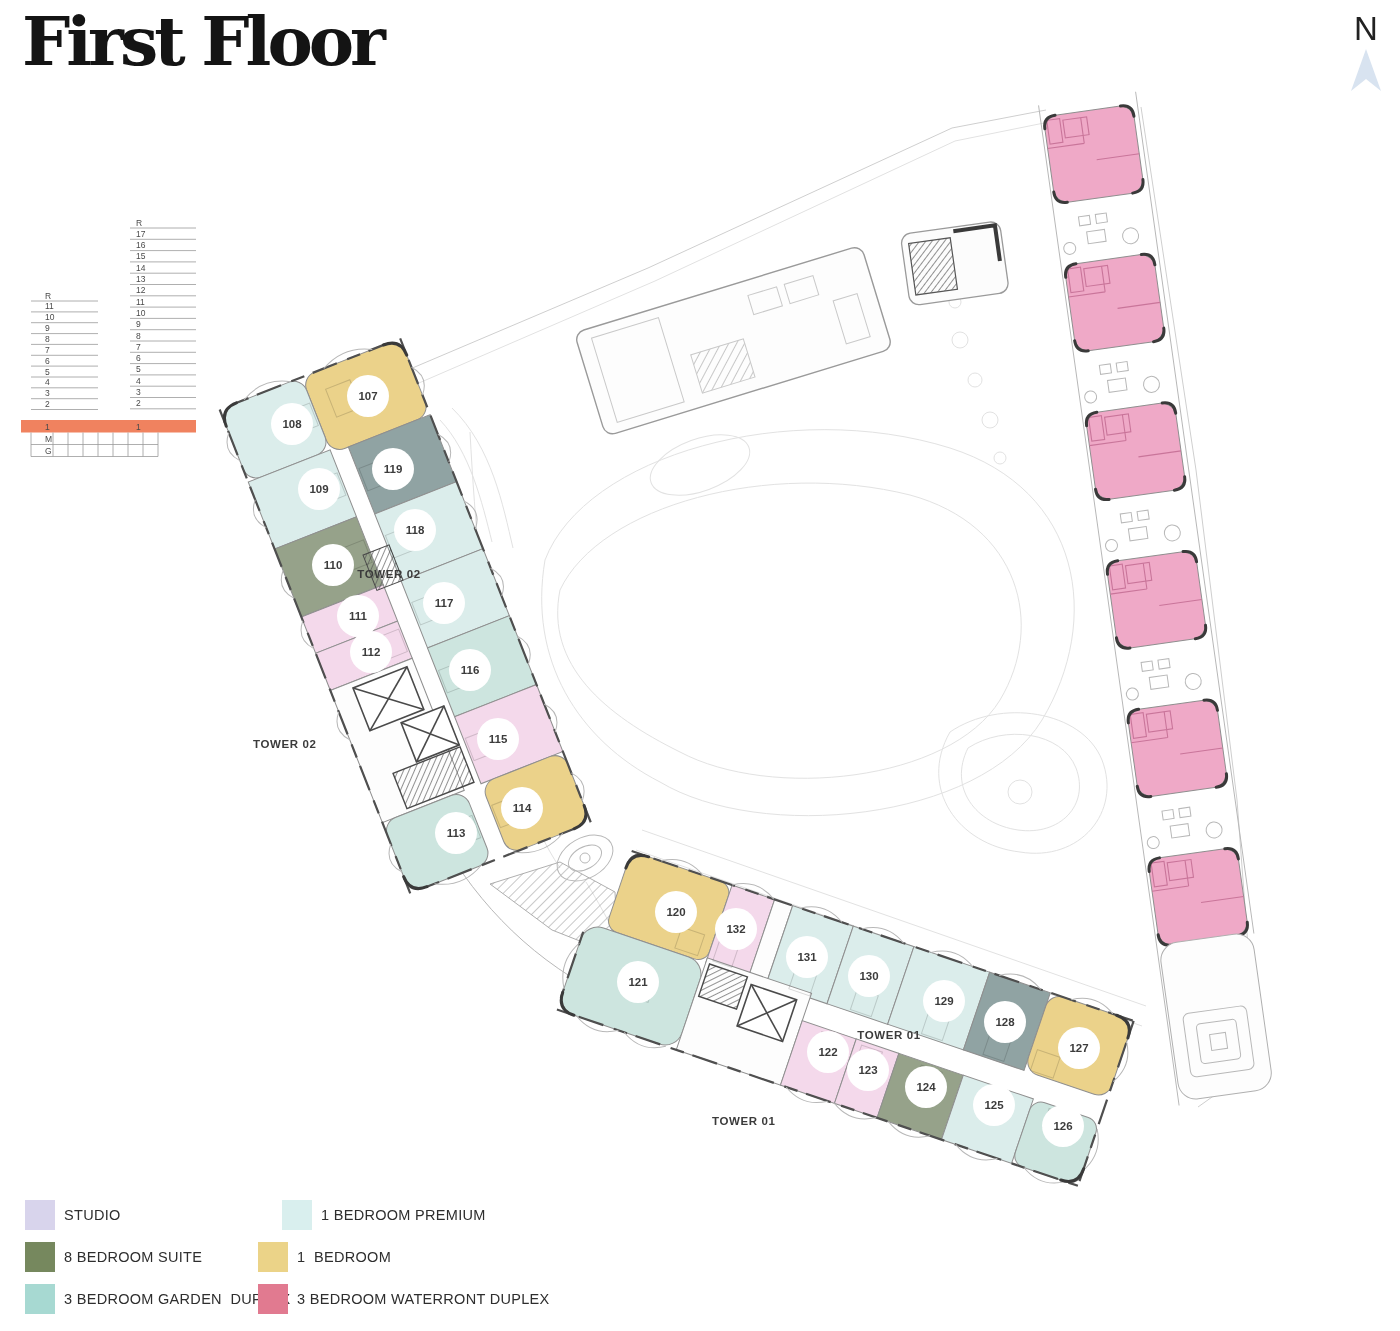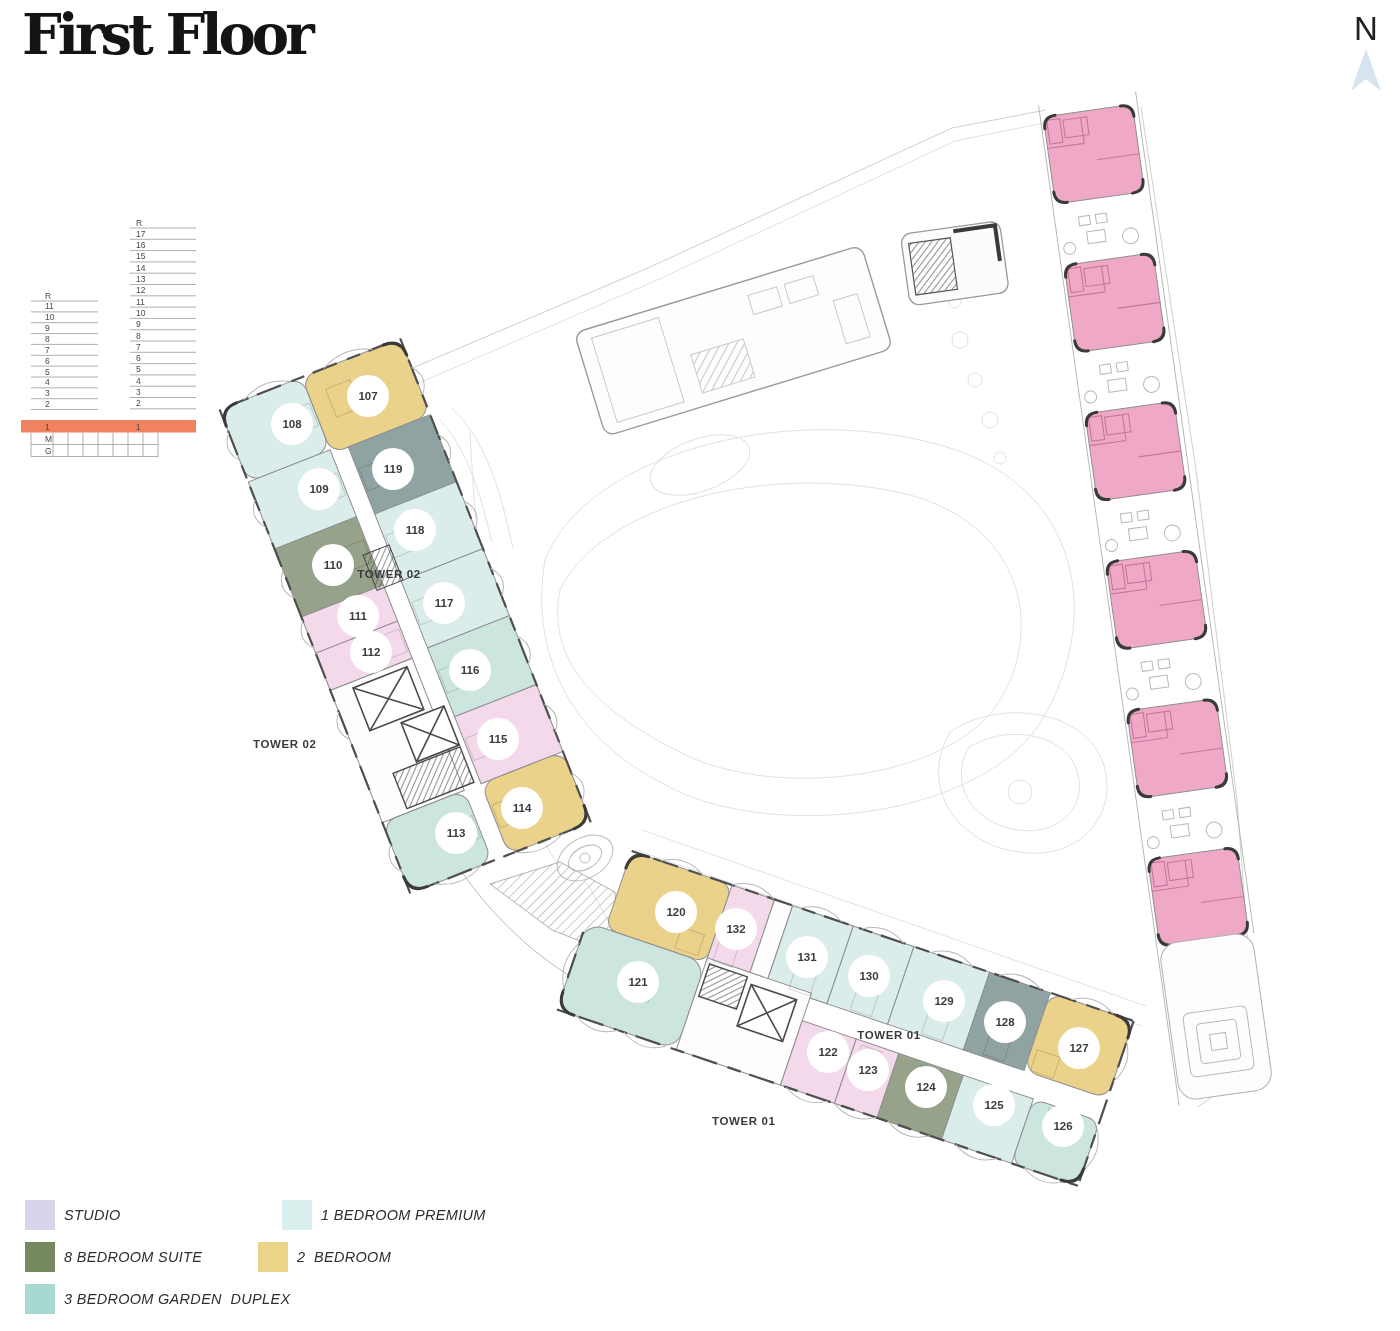--- a/index.html
+++ b/index.html
@@ -1,20 +1,20 @@
 <!DOCTYPE html>
 <html><head>
 <meta charset="utf-8">
 <style>
   html,body{margin:0;padding:0;background:#fff;}
   body{width:1400px;height:1331px;position:relative;overflow:hidden;
        font-family:"Liberation Sans",sans-serif;}
   .abs{position:absolute;}
   #title{left:22px;top:4px;font-family:"DejaVu Serif",serif;font-weight:700;
-         font-size:56px;letter-spacing:-4px;color:#141414;line-height:1.1;}
+         font-size:68px;letter-spacing:-4px;color:#141414;line-height:1.1;}
   #north{left:1344px;top:12px;width:44px;text-align:center;}
   #north .n{font-size:33px;color:#222;font-weight:400;line-height:1;}
   #plan-svg{left:0;top:0;}
   #level-svg{left:18px;top:203px;}
   svg text{font-family:"Liberation Sans",sans-serif;}
   .unit-num{font-size:11.5px;font-weight:700;fill:#3C3C3C;text-anchor:middle;}
   .tower-label{font-size:11.5px;font-weight:700;fill:#3B3B3B;letter-spacing:.6px;}
   .lvl{font-size:8.5px;fill:#4A4A4A;}
   .lvl-line{stroke:#9A9A9A;stroke-width:.8;}
   .cell{stroke:#8F8F8F;stroke-width:1;}
@@ -22,21 +22,21 @@
   .darkwall{stroke:#3A3A3A;stroke-width:3;fill:none;stroke-linecap:round;}
   .dash{stroke:#4F4F4F;stroke-width:2.2;fill:none;stroke-dasharray:14 9 26 11;}
   .detail{stroke:rgba(0,0,0,.15);fill:none;stroke-width:1;}
   .faint{stroke:#E2E2E2;fill:none;stroke-width:1;}
   .bound{stroke:#CFCFCF;fill:none;stroke-width:1;}
   .coreln{stroke:#4A4A4A;stroke-width:1.6;fill:#FFFFFF;}
   .pinkwall{stroke:#C9759A;stroke-width:1.1;fill:none;}
   #legend{left:0;top:1188px;width:760px;height:140px;}
   .lg-item{position:absolute;display:flex;align-items:center;}
   .lg-item svg{display:block;}
-  .lg-label{margin-left:9px;font-size:14.5px;color:#2E2E2E;letter-spacing:.3px;white-space:pre;font-style:italic;}
+  .lg-label{margin-left:9px;font-size:14.5px;color:#2E2E2E;letter-spacing:.3px;white-space:pre;}
 </style>
 </head>
 <body>
 
 <div class="abs" id="title">First Floor</div>
 
 <div class="abs" id="north">
   <div class="n">N</div>
   <svg width="44" height="52" viewBox="0 0 44 52">
     <polygon points="22,4 37,46 22,34 7,46" fill="#D8E3F0"></polygon>
@@ -494,15 +494,21 @@
   <div class="lg-item" style="left:258px;top:12px;margin-left:24px;">
     <svg width="30" height="30">
         <rect width="30" height="30" fill="#D9EFEE"></rect>
       </svg>
     <span class="lg-label">1 BEDROOM PREMIUM</span>
   </div>
   <div class="lg-item" style="left:258px;top:54px;">
     <svg width="30" height="30">
         <rect width="30" height="30" fill="#EBD388"></rect>
       </svg>
-    <span class="lg-label">2  BEDROOM</span>
+    <span class="lg-label">1  BEDROOM</span>
+  </div>
+  <div class="lg-item" style="left:258px;top:96px;">
+    <svg width="30" height="30">
+        <rect width="30" height="30" fill="#E17A90"></rect>
+      </svg>
+    <span class="lg-label">3 BEDROOM WATERRONT DUPLEX</span>
   </div>
 </div>
 
 </body></html>

